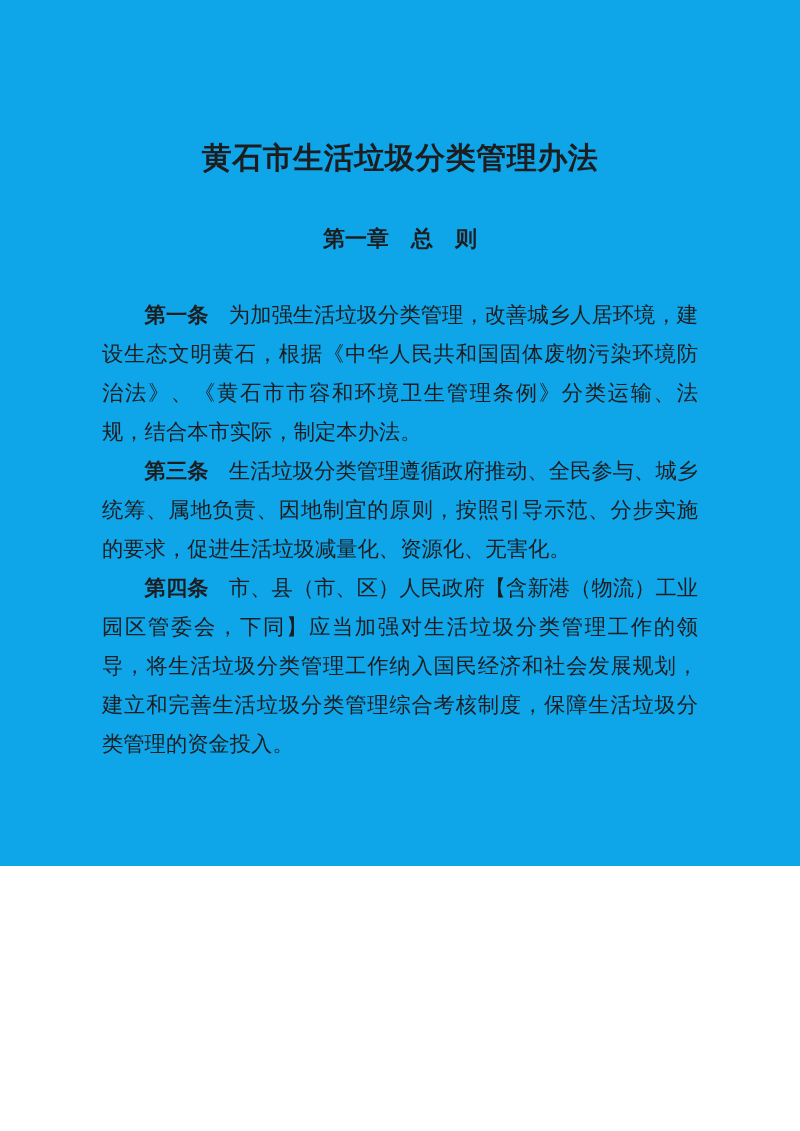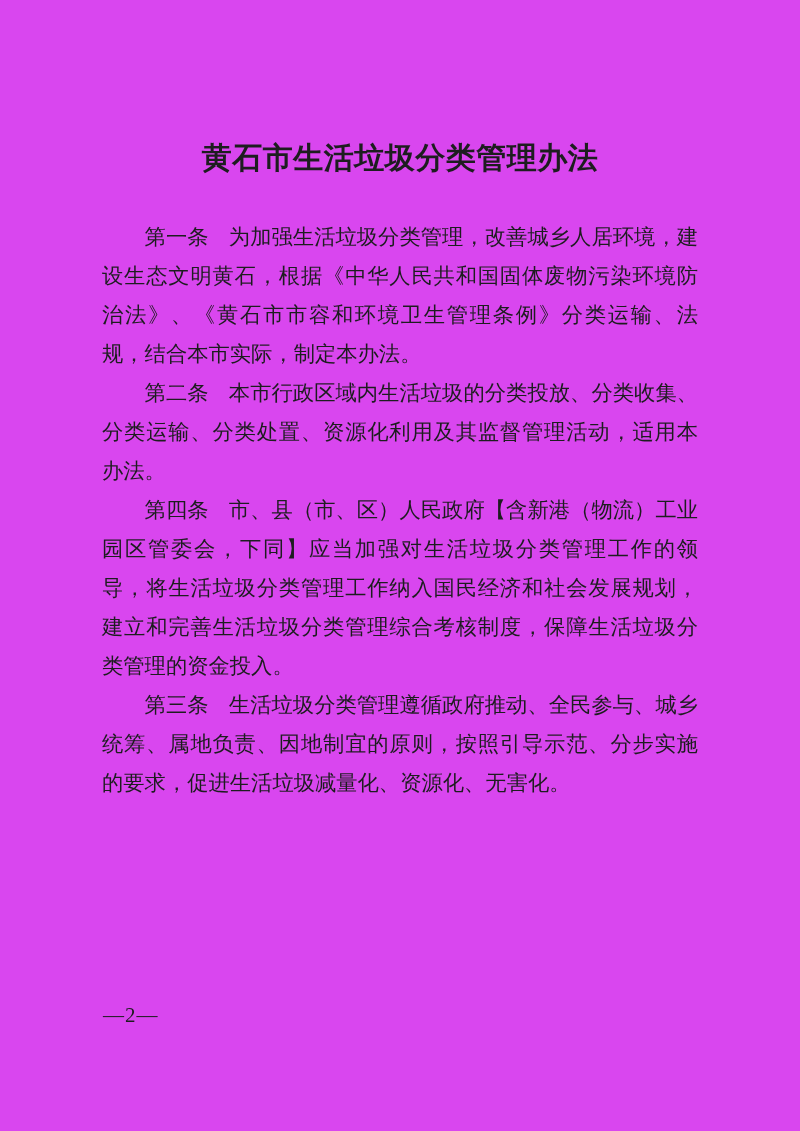--- a/index.html
+++ b/index.html
@@ -10,22 +10,22 @@
   }
   body {
     width: 800px;
     height: 1131px;
     font-family: "Liberation Serif", "DejaVu Serif", serif;
     color: #1d1d1f;
   }
   .page {
     position: relative;
     width: 800px;
-    height: 1131px;
-    background: #d946ef;
+    height: 866px;
+    background: #0ea5e9;
     overflow: hidden;
   }
   .content {
     width: 596px;
     margin: 0 auto;
     padding-top: 140px;
   }
   .doc-title {
     text-align: center;
     font-size: 30px;
@@ -48,21 +48,21 @@
   .para {
     margin: 0;
     font-size: 21.3px;
     line-height: 39px;
     text-align: justify;
     text-justify: inter-ideograph;
     text-indent: 2em;
     word-break: break-all;
   }
   .para-lead {
-    font-weight: normal;
+    font-weight: bold;
   }
   .para-lead:not(:empty) {
     margin-right: 0.95em;
   }
   .page-number {
     position: absolute;
     left: 103px;
     top: 1001px;
     font-size: 21px;
     line-height: 28px;
@@ -70,29 +70,29 @@
   }
 </style>
 </head>
 <body>
 
 <div class="page">
   <div class="content">
 
     <div class="doc-title">黄石市生活垃圾分类管理办法</div>
 
+    <div class="chapter-heading">第一章　总　则</div>
 
     <div class="body-text">
 
       <p class="para"><span class="para-lead">第一条</span><span class="para-text">为加强生活垃圾分类管理，改善城乡人居环境，建设生态文明黄石，根据《中华人民共和国固体废物污染环境防治法》、《黄石市市容和环境卫生管理条例》分类运输、法规，结合本市实际，制定本办法。</span></p>
 
-      <p class="para"><span class="para-lead">第二条</span><span class="para-text">本市行政区域内生活垃圾的分类投放、分类收集、分类运输、分类处置、资源化利用及其监督管理活动，适用本办法。</span></p>
 
 
+      <p class="para"><span class="para-lead">第三条</span><span class="para-text">生活垃圾分类管理遵循政府推动、全民参与、城乡统筹、属地负责、因地制宜的原则，按照引导示范、分步实施的要求，促进生活垃圾减量化、资源化、无害化。</span></p>
+
       <p class="para"><span class="para-lead">第四条</span><span class="para-text">市、县（市、区）人民政府【含新港（物流）工业园区管委会，下同】应当加强对生活垃圾分类管理工作的领导，将生活垃圾分类管理工作纳入国民经济和社会发展规划，建立和完善生活垃圾分类管理综合考核制度，保障生活垃圾分类管理的资金投入。</span></p>
-
-      <p class="para"><span class="para-lead">第三条</span><span class="para-text">生活垃圾分类管理遵循政府推动、全民参与、城乡统筹、属地负责、因地制宜的原则，按照引导示范、分步实施的要求，促进生活垃圾减量化、资源化、无害化。</span></p>
 
     </div>
   </div>
 
   <div class="page-number">—2—</div>
 </div>
 
 </body></html>

